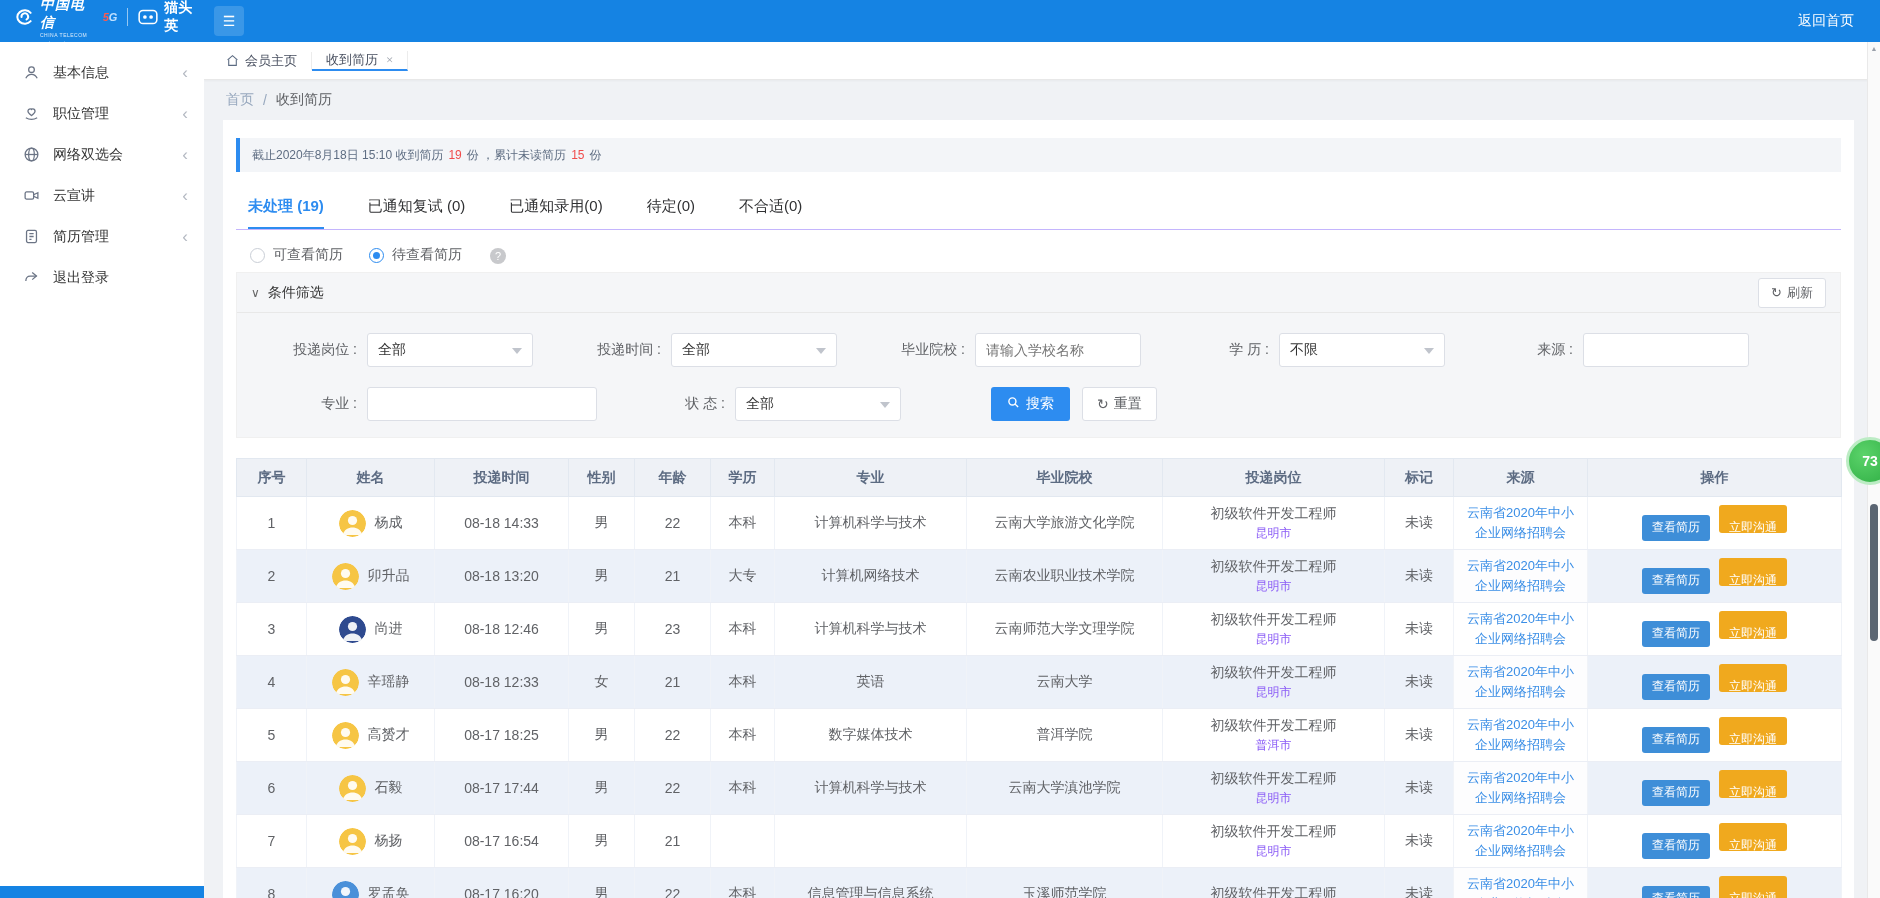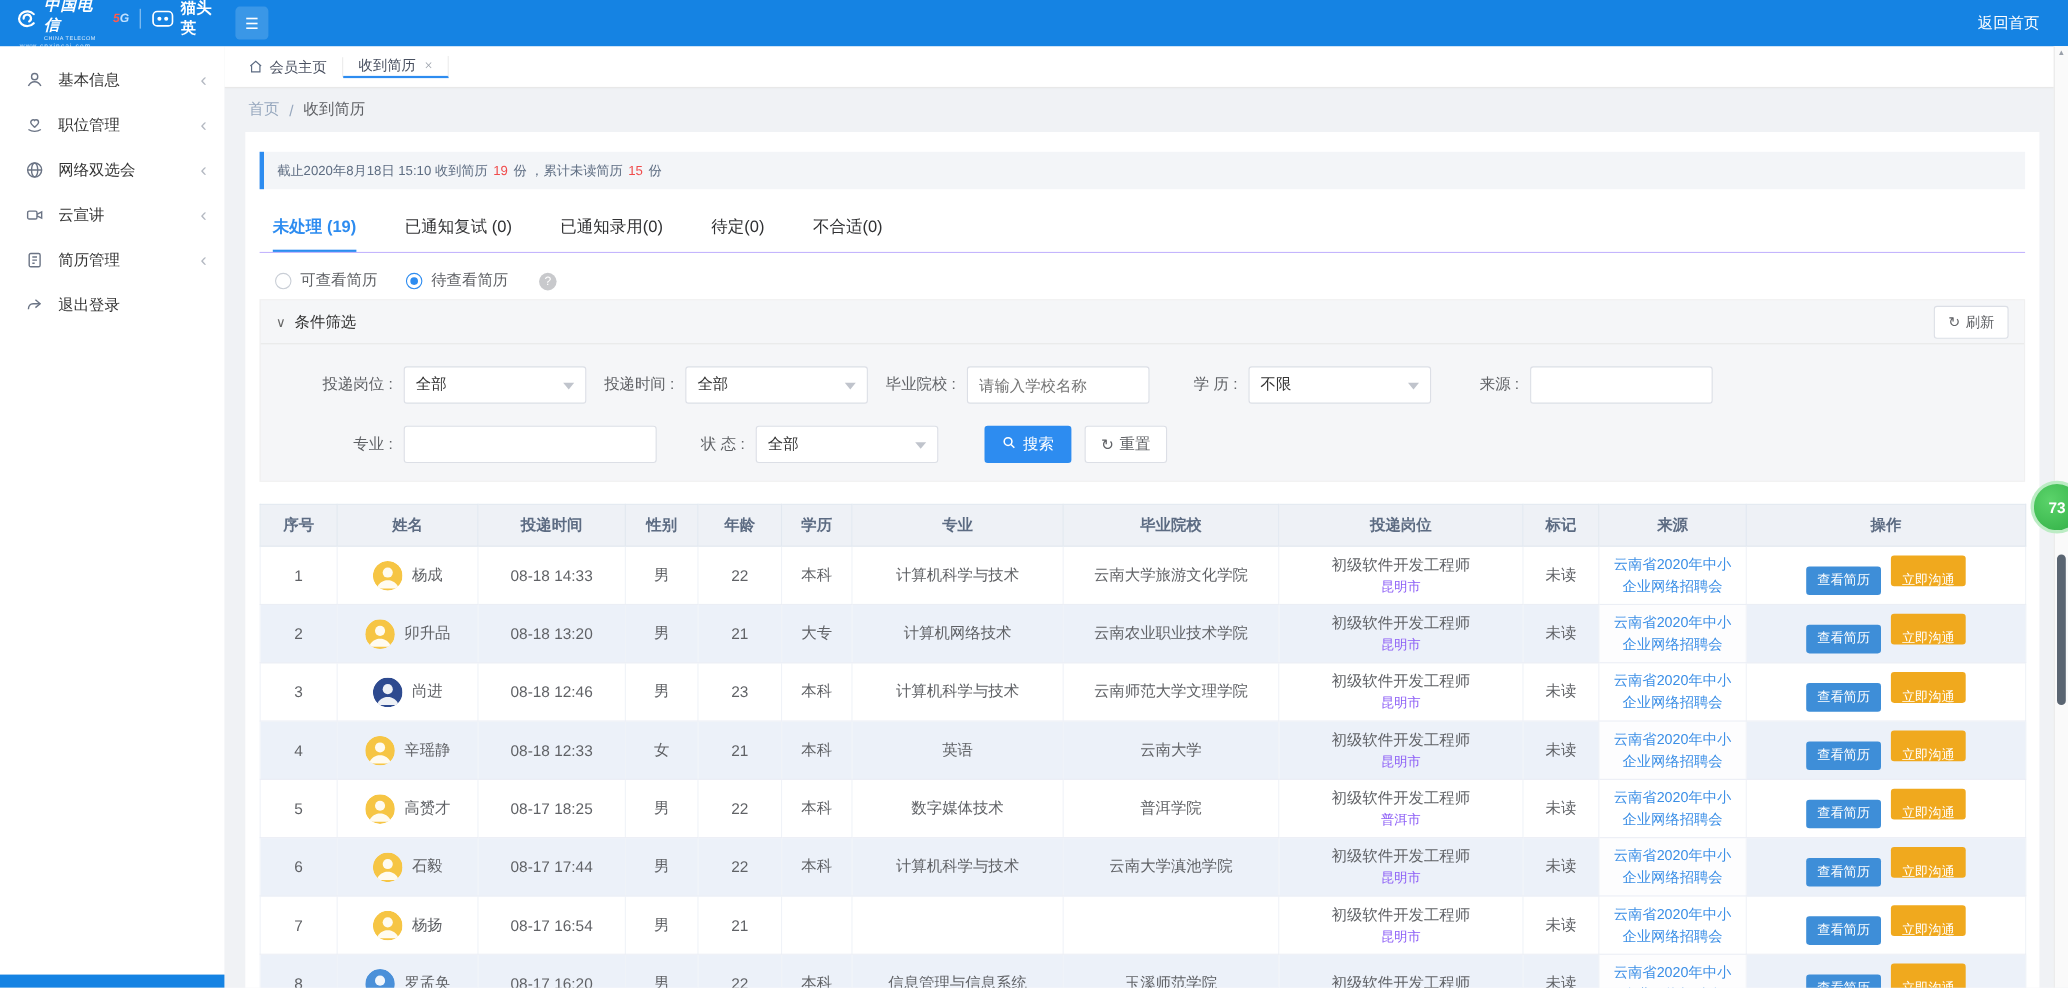--- a/index.html
+++ b/index.html
@@ -55,21 +55,21 @@
   .radio-dot.checked::after { content:""; position:absolute; left:3px; top:3px; width:7px; height:7px; border-radius:50%; background:#2d8cf0; }
   .radio-item { display:flex; align-items:center; margin-right:26px; cursor:pointer; }
   .help-circle { width:16px; height:16px; border-radius:50%; background:#c8c9cc; color:#fff; font-size:11px; display:flex; align-items:center; justify-content:center; margin-left:2px; }
 
   
   .filter { background:#f5f6f8; margin-top:8px; padding-bottom:16px; border:1px solid #f0f0f0; }
   .filter-head { height:40px; display:flex; align-items:center; padding:0 14px; font-size:14px; color:#333; border-bottom:1px solid #e8e8e8; }
   .filter-caret { color:#666; margin-right:8px; font-size:12px; }
   .btn-refresh { margin-left:auto; height:30px; padding:0 12px; background:#fff; border:1px solid #dcdfe6; border-radius:3px; font-size:13px; color:#606266; display:flex; align-items:center; gap:5px; cursor:pointer; }
   .frow { display:flex; align-items:center; margin-top:20px; padding-left:40px; }
-  .fgroup { display:flex; align-items:center; }
+  .fgroup { display:flex; align-items:center; margin-right:48px; }
   .flabel { font-size:14px; color:#606266; margin-right:10px; min-width:80px; text-align:right; white-space:pre; }
   .fctl { width:166px; height:34px; background:#fff; border:1px solid #dcdfe6; border-radius:3px; display:flex; align-items:center; padding:0 10px; font-size:14px; color:#333; position:relative; }
   .fctl.wide { width:230px; }
   .fctl .caret { position:absolute; right:10px; top:14px; width:0; height:0; border-left:5px solid transparent; border-right:5px solid transparent; border-top:6px solid #c0c4cc; }
   .btn-search { height:34px; padding:0 16px; background:#2d8cf0; color:#fff; border:none; border-radius:3px; font-size:14px; display:flex; align-items:center; gap:6px; margin-left:42px; cursor:pointer; }
   .btn-reset { height:34px; padding:0 14px; background:#fff; border:1px solid #dcdfe6; color:#606266; border-radius:3px; font-size:14px; display:flex; align-items:center; gap:5px; margin-left:12px; cursor:pointer; }
 
   
   .table-wrap { margin-top:20px; }
   table { width:100%; border-collapse:collapse; table-layout:fixed; }

